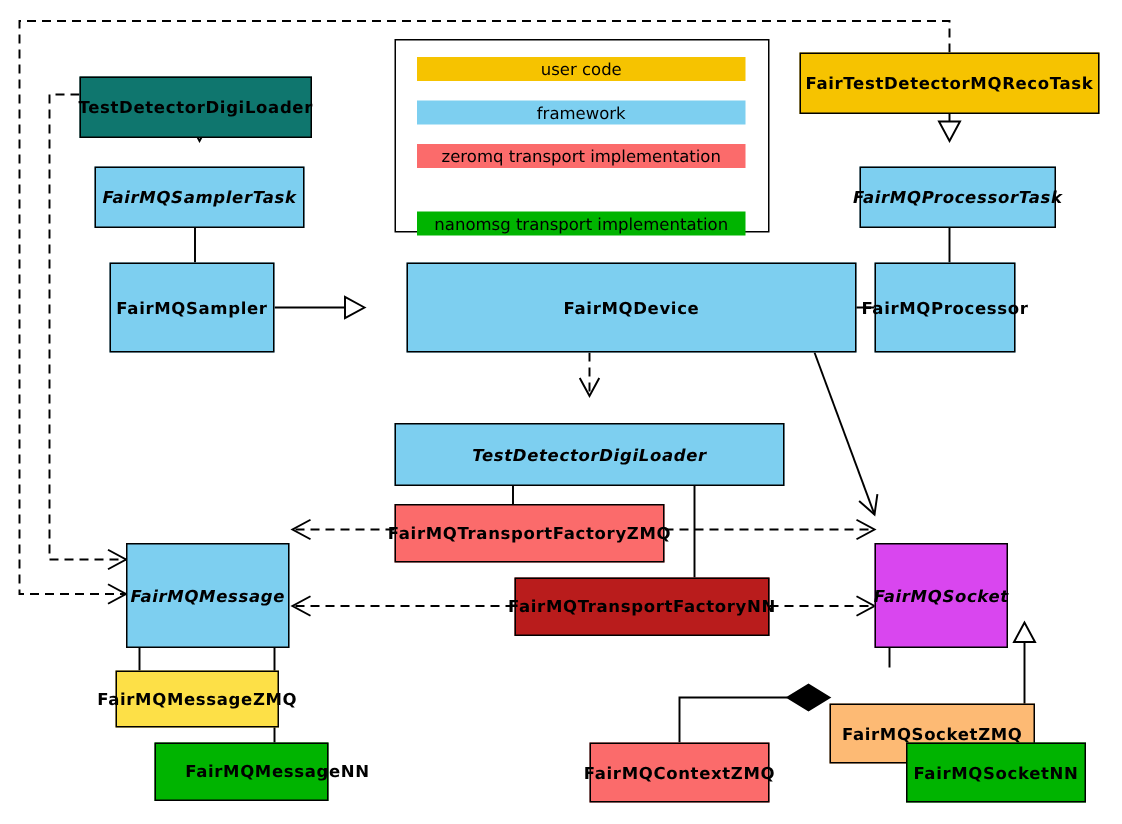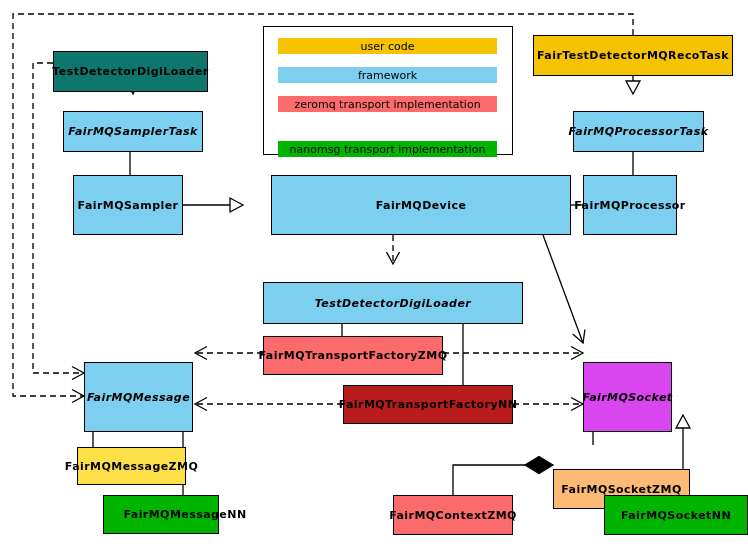--- a/index.html
+++ b/index.html
@@ -82,15 +82,15 @@
     <div class="node abstract" style="left: 573px; top: 94px; width: 131px; height: 41px; background: rgb(125, 207, 240);">FairMQProcessorTask</div>
     <div class="node" style="left: 533px; top: 35px; width: 200px; height: 41px; background: rgb(246, 195, 0);">FairTestDetectorMQRecoTask</div>
     <div class="node abstract" style="left: 263px; top: 265px; width: 260px; height: 42px; background: rgb(125, 207, 240);">TestDetectorDigiLoader</div>
     <div class="node" style="left: 263px; top: 336px; width: 180px; height: 39px; background: rgb(251, 107, 107);">FairMQTransportFactoryZMQ</div>
     <div class="node" style="left: 343px; top: 385px; width: 170px; height: 39px; background: #b91c1c;">FairMQTransportFactoryNN</div>
     <div class="node abstract" style="left: 84px; top: 345px; width: 109px; height: 70px; background: rgb(125, 207, 240);">FairMQMessage</div>
     <div class="node abstract" style="left: 583px; top: 345px; width: 89px; height: 70px; background: #d946ef;">FairMQSocket</div>
     <div class="node" style="left: 33px; top: 447px; width: 109px; height: 38px; background: #fde047; margin-left: 44px;">FairMQMessageZMQ</div>
     <div class="node" style="left: 103px; top: 495px; width: 116px; height: 39px; background: rgb(0, 180, 0); padding-left: 48px;">FairMQMessageNN</div>
     <div class="node" style="left: 553px; top: 445px; width: 137px; height: 40px; background: #fdba74; margin-top: 24px;">FairMQSocketZMQ</div>
-    <div class="node" style="left: 604px; top: 495px; width: 144px; height: 40px; background: rgb(0, 180, 0);">FairMQSocketNN</div>
+    <div class="node" style="left: 604px; top: 495px; width: 120px; height: 40px; background: rgb(0, 180, 0);">FairMQSocketNN</div>
     <div class="node" style="left: 393px; top: 495px; width: 120px; height: 40px; background: rgb(251, 107, 107);">FairMQContextZMQ</div>
   </div>
 
 </body></html>

